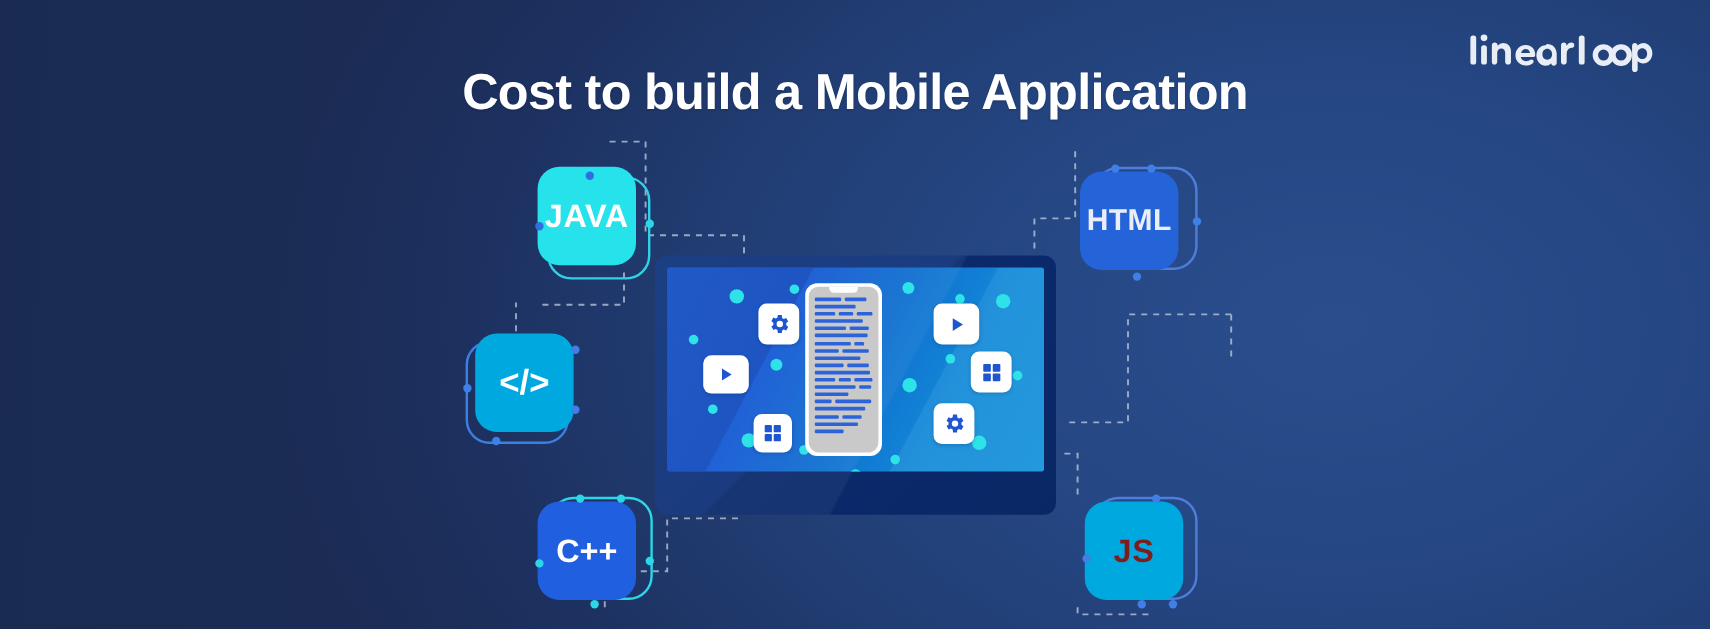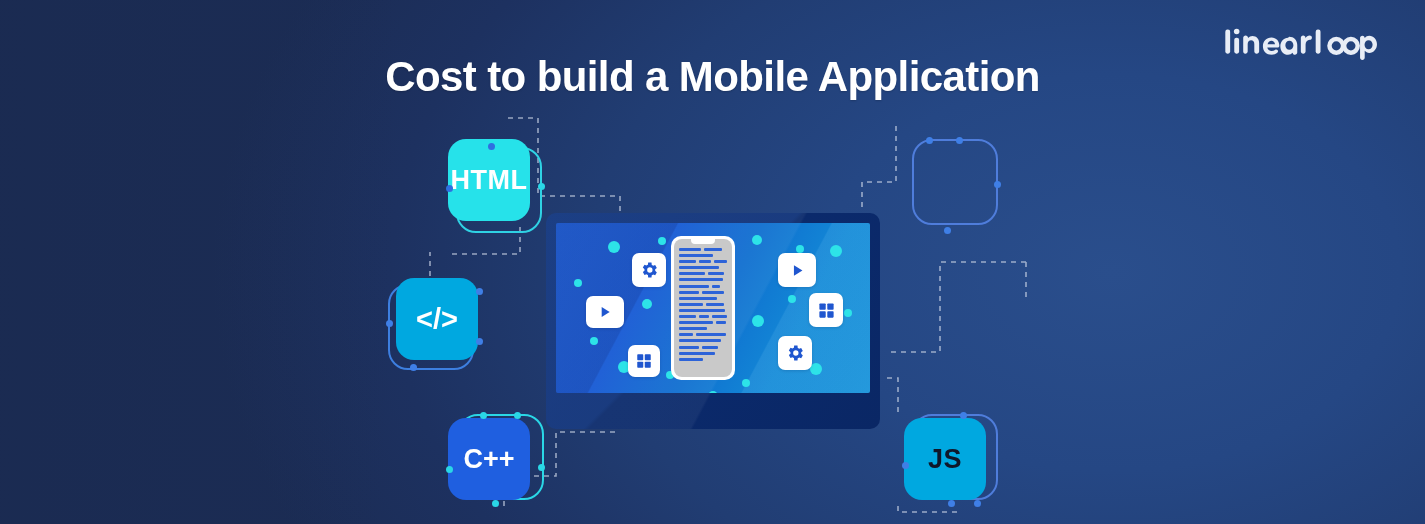--- a/index.html
+++ b/index.html
@@ -350,29 +350,32 @@
           </div>
         </div>
 
       </div>
     </div>
   </div>
 
   <div class="badge" id="badge-java">
     <div class="frame" style="border-color: rgb(47, 210, 228);"></div>
     <div class="tile" style="background: rgb(38, 226, 234); color: rgb(255, 255, 255);">
-      <span>HTML</span>
+      <span>JAVA</span>
     </div>
     <div class="dot" style="left:-2px; top:46px; background:#2f6fe0;"></div>
     <div class="dot" style="left:40px; top:4px;  background:#2f6fe0;"></div>
     <div class="dot" style="left:90px; top:44px; background:#2ad7e6;"></div>
   </div>
 
   <div class="badge" id="badge-html">
     <div class="frame" style="border-color: rgb(79, 125, 219);"></div>
+    <div class="tile" style="background: rgb(37, 99, 216); color: rgb(233, 238, 248);">
+      <span>HTML</span>
+    </div>
     <div class="dot" style="left:26px; top:-2px; background:#3f7fe6;"></div>
     <div class="dot" style="left:56px; top:-2px; background:#3f7fe6;"></div>
     <div class="dot" style="left:94px; top:42px; background:#3f7fe6;"></div>
     <div class="dot" style="left:44px; top:88px; background:#3f7fe6;"></div>
   </div>
 
   <div class="badge" id="badge-code">
     <div class="frame" style="border-color: rgb(61, 127, 224);"></div>
     <div class="tile" style="background: rgb(0, 168, 224); color: rgb(255, 255, 255);">
       <span>&lt;/&gt;</span>
@@ -391,21 +394,21 @@
     </div>
     <div class="dot" style="left:32px; top:-2px; background:#2ad7e6;"></div>
     <div class="dot" style="left:66px; top:-2px; background:#2ad7e6;"></div>
     <div class="dot" style="left:-2px; top:52px; background:#2ad7e6;"></div>
     <div class="dot" style="left:90px; top:50px; background:#2ad7e6;"></div>
     <div class="dot" style="left:44px; top:86px; background:#2ad7e6;"></div>
   </div>
 
   <div class="badge" id="badge-js">
     <div class="frame" style="border-color: rgb(79, 125, 219);"></div>
-    <div class="tile" style="background: rgb(0, 168, 224); color: #0f172a;">
+    <div class="tile" style="background: rgb(0, 168, 224); color: #7f1d1d;">
       <span>JS</span>
     </div>
     <div class="dot" style="left:56px; top:-2px; background:#3f7fe6;"></div>
     <div class="dot" style="left:-2px; top:48px; background:#3f7fe6;"></div>
     <div class="dot" style="left:44px; top:86px; background:#3f7fe6;"></div>
     <div class="dot" style="left:70px; top:86px; background:#3f7fe6;"></div>
   </div>
 
   <h1 id="title" class="nowrap">Cost to build a Mobile Application</h1>
 

